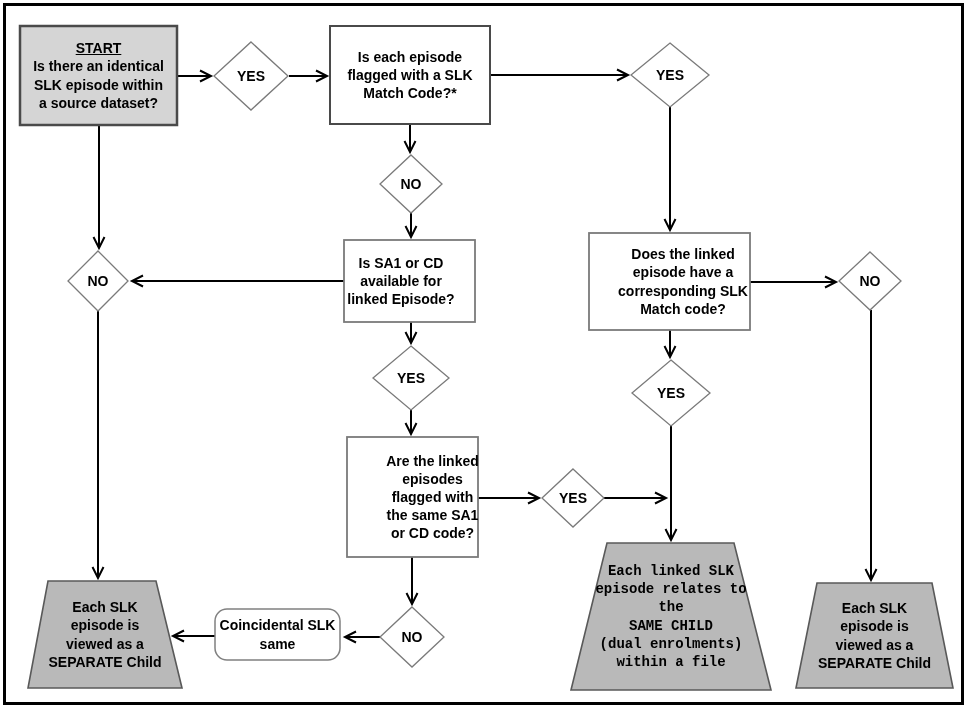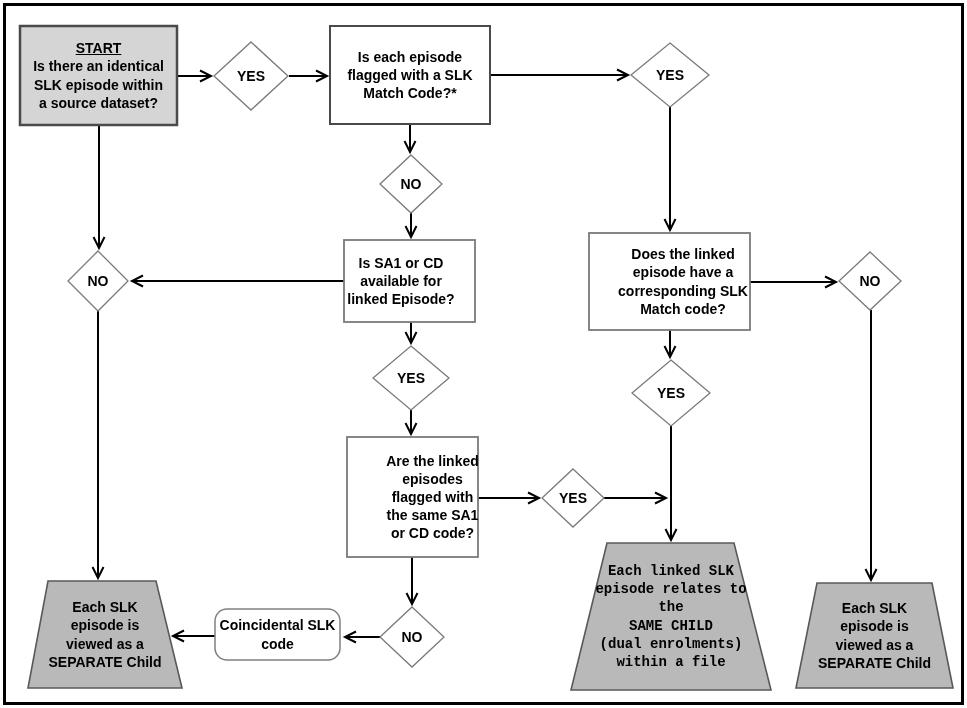--- a/index.html
+++ b/index.html
@@ -105,21 +105,21 @@
   <div class="lbl" id="lbl-linked">Does the linked
 episode have a
 corresponding SLK
 Match code?</div>
   <div class="lbl" id="lbl-are">Are the linked
 episodes
 flagged with
 the same SA1
 or CD code?</div>
   <div class="lbl" id="lbl-coinc">Coincidental SLK
-code</div>
+same</div>
   <div class="lbl" id="lbl-trapL">Each SLK
 episode is
 viewed as a
 SEPARATE Child</div>
   <div class="lbl" id="lbl-trapM">Each linked SLK
 episode relates to
 the
 SAME CHILD
 (dual enrolments)
 within a file</div>

